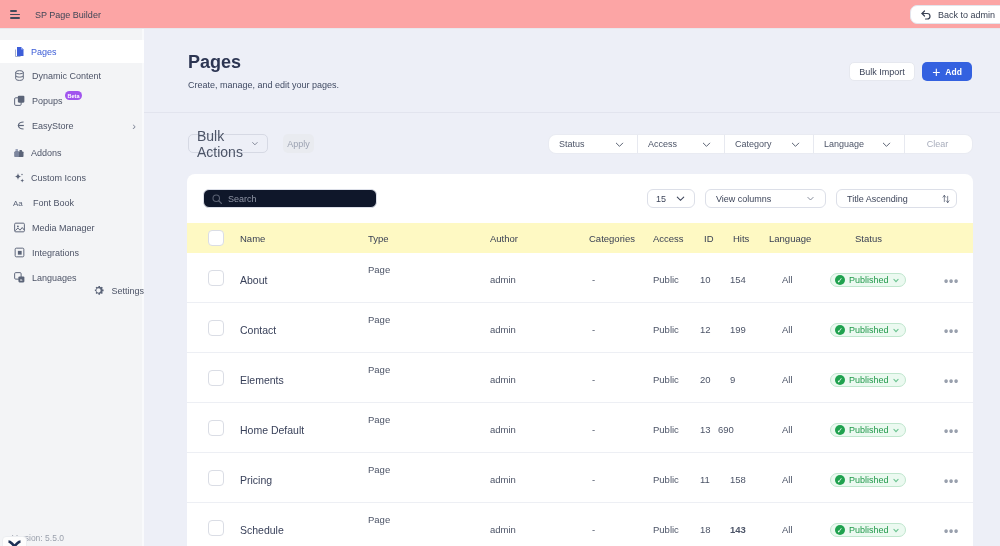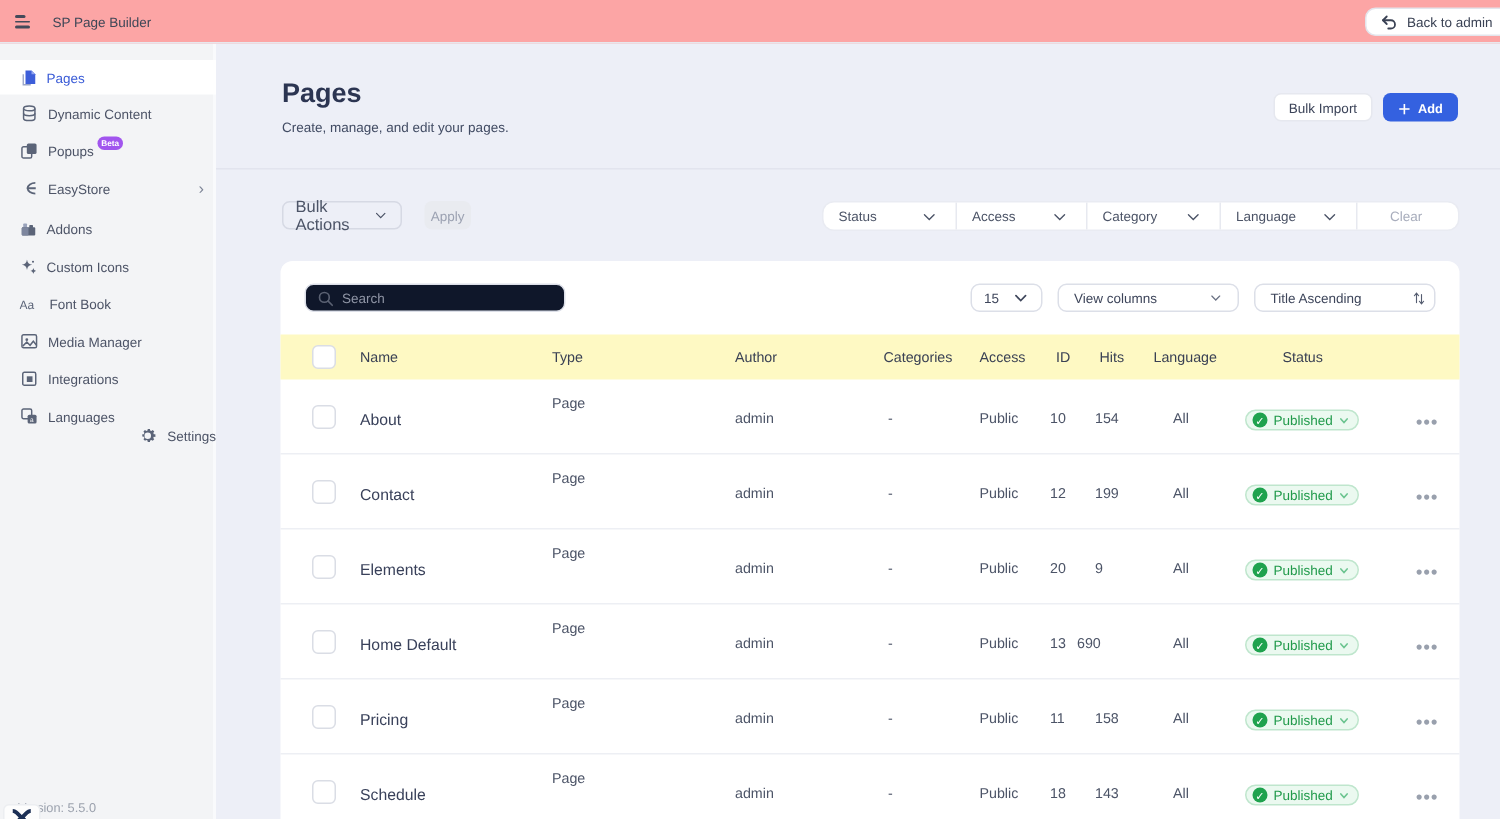--- a/index.html
+++ b/index.html
@@ -25,21 +25,21 @@
 
   
   #main { position:absolute; left:144px; top:29px; width:856px; height:517px; }
   #headband { position:absolute; left:0; top:0; width:856px; height:84px; border-bottom:1px solid #e2e4ee; }
   h1 { position:absolute; left:44px; top:24px; font-size:18px; line-height:1; font-weight:bold; color:#2c3552; letter-spacing:0; }
   #sub { position:absolute; left:44px; top:52px; font-size:9px; line-height:1; color:#414b63; }
   #bulkimport { position:absolute; left:705px; top:33px; width:66px; height:19px; background:#fff; border:1px solid #e6e8ef; border-radius:5px; font-size:9px; color:#3c4459; display:flex; align-items:center; justify-content:center; }
   #addbtn { position:absolute; left:778px; top:33px; width:50px; height:19px; background:#3461e0; border-radius:5px; font-size:8.5px; font-weight:bold; color:#fff; display:flex; align-items:center; justify-content:center; gap:5px; }
 
   
-  #bulkactions { position:absolute; left:44px; top:105px; width:80px; height:19px; border:1px solid #d6d9e4; border-radius:5px; display:flex; align-items:center; justify-content:space-between; padding:0 8px; font-size:11px; color:#4c5467; }
+  #bulkactions { position:absolute; left:44px; top:105px; width:80px; height:19px; border:1px solid #d6d9e4; border-radius:5px; display:flex; align-items:center; justify-content:space-between; padding:0 8px; font-size:14px; color:#4c5467; }
   #applybtn { position:absolute; left:139px; top:105px; width:31px; height:19px; background:#e9ebf0; border-radius:5px; font-size:9px; color:#9CA2b2; display:flex; align-items:center; justify-content:center; }
   #filters { position:absolute; left:405px; top:106px; width:423px; height:18px; background:#fff; border-radius:7px; display:flex; box-shadow:0 0 0 1px #e9ebf2; }
   .fsel { position:relative; border-right:1px solid #e7e9f0; display:flex; align-items:center; justify-content:space-between; padding:0 12px 0 10px; font-size:9px; color:#4c5467; }
   .fsel:last-child { border-right:none; }
   #clearbtn { width:67px; display:flex; align-items:center; justify-content:center; font-size:9px; color:#a8adbc; }
 
   
   #card { position:absolute; left:43px; top:145px; width:786px; height:372px; background:#fff; border-radius:8px 8px 0 0; }
   #search { position:absolute; left:16px; top:15px; width:174px; height:19px; border:1px solid #dcdfe8; border-radius:6px; display:flex; align-items:center; padding:0 7px; gap:5px; font-size:9px; color:#8f95a5; background:#0f172a; }
   .ctl { position:absolute; top:15px; height:19px; border:1px solid #dcdfe8; border-radius:6px; background:#fff; display:flex; align-items:center; justify-content:space-between; font-size:9px; color:#3e465b; }
@@ -349,21 +349,21 @@
         <div class="dots">•••</div>
       </div>
       <div class="trow" style="top: 329px;">
         <div class="cb"></div>
         <div class="name">Schedule</div>
         <div class="type">Page</div>
         <div class="cell" style="left:303px;">admin</div>
         <div class="cell" style="left:405px;">-</div>
         <div class="cell" style="left:466px;">Public</div>
         <div class="cell" style="left:513px;">18</div>
-        <div class="cell" style="left:543px;">143</div>
+        <div class="cell" style="left:543px;font-weight:bold;">143</div>
         <div class="cell" style="left:595px;">All</div>
         <div class="pill">
           <span class="ck">✓</span>
           <span>Published</span>
           <svg class="pc" width="6" height="5" viewBox="0 0 10 8" fill="none" stroke="#6cc490" stroke-width="1.8" stroke-linecap="round">
             <path d="M1.5 2l3.5 4 3.5-4"></path>
           </svg>
         </div>
         <div class="dots">•••</div>
       </div>

